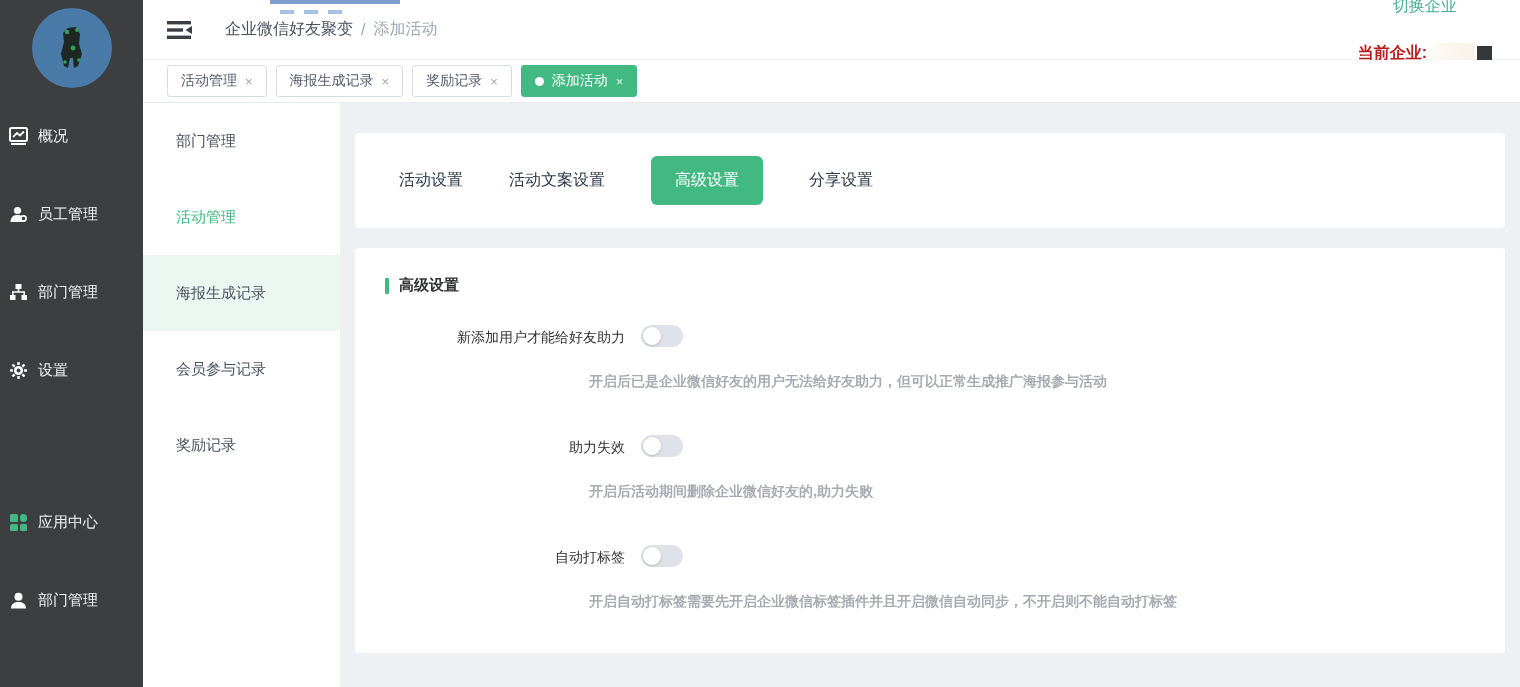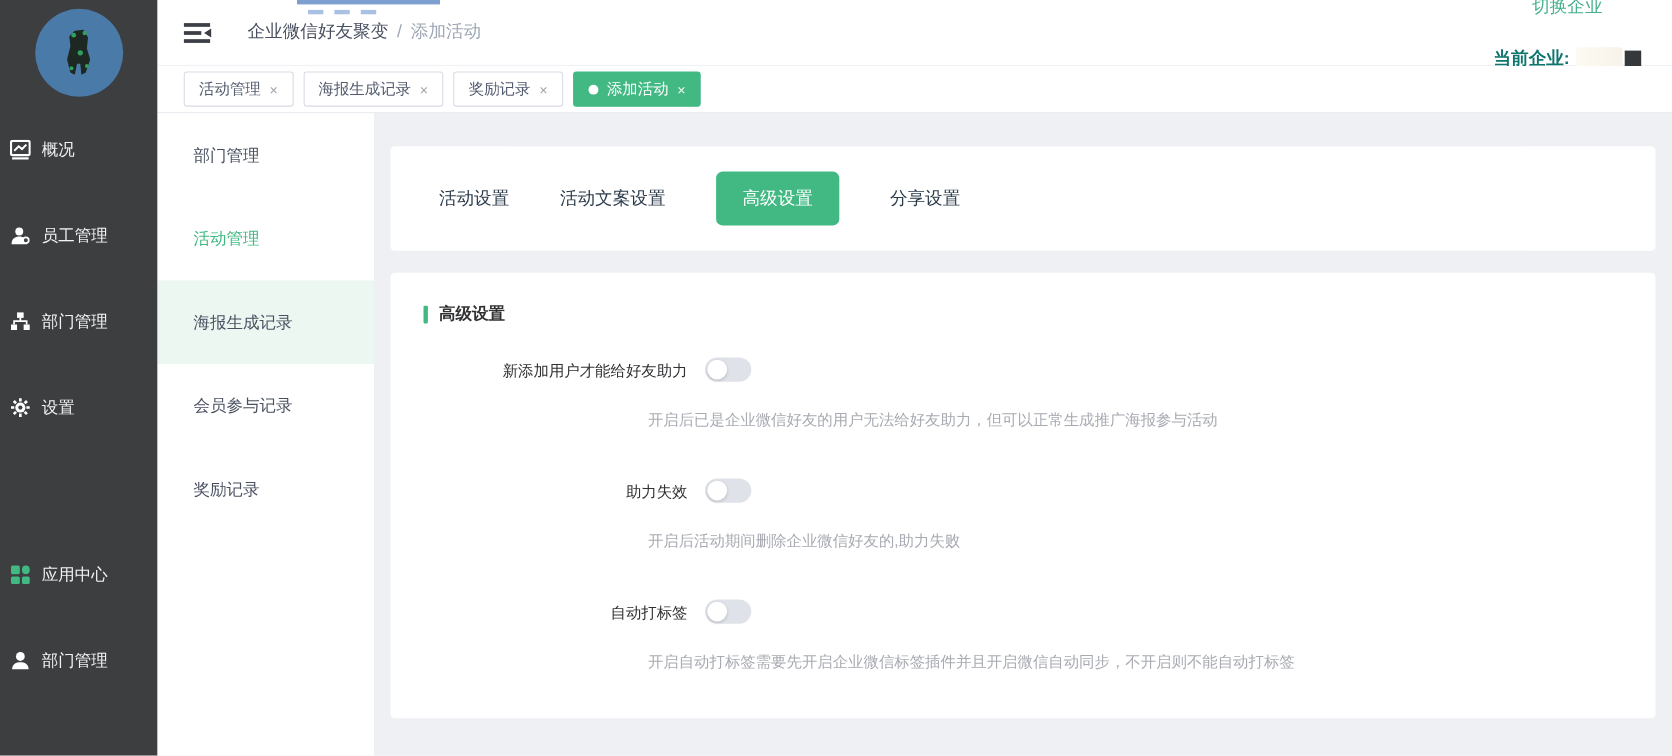--- a/index.html
+++ b/index.html
@@ -22,21 +22,21 @@
 
   
   .right-region { position:absolute; left:143px; top:0; width:1377px; height:687px; display:flex; flex-direction:column; }
 
   .header { height:60px; background:#fff; display:flex; align-items:center; padding:0 28px 0 24px; border-bottom:1px solid #f0f1f3; flex:none; }
   .collapse-btn { width:26px; height:22px; cursor:pointer; display:flex; align-items:center; }
   .breadcrumb { margin-left:32px; font-size:16px; color:#495060; display:flex; gap:8px; align-items:center; }
   .breadcrumb .crumb-current, .breadcrumb .sep { color:#9ea7b4; }
   .header-right { margin-left:auto; display:flex; align-items:center; gap:26px;flex-direction:column; }
   .switch-company { color:#47b08e; font-size:16px; cursor:pointer; }
-  .current-company { color:#0f766e; font-size:16px; font-weight:bold; display:flex; align-items:center; }
+  .current-company { color:#b91c1c; font-size:16px; font-weight:bold; display:flex; align-items:center; }
   .company-blur { width:42px; height:20px; margin-left:6px; background:linear-gradient(90deg,#fdfaf3,#f7f3ea); border-radius:2px; }
   .company-logo { width:15px; height:15px; background:#35383b; margin-left:2px; }
 
   .tabbar { height:43px; background:#fff; border-bottom:1px solid #e6e9ed; display:flex; align-items:center; padding-left:24px; gap:9px; flex:none; }
   .tag { height:32px; display:flex; align-items:center; gap:8px; padding:0 13px; border:1px solid #d8dce5; border-radius:3px; background:#fff; font-size:14px; color:#515a6e; cursor:pointer; }
   .tag .x { font-size:13px; color:#a0a4ab; cursor:pointer; }
   .tag.active { background:#42b983; border-color:#42b983; color:#fff; }
   .tag.active .x { color:#eafaf2; }
   .dot { width:9px; height:9px; border-radius:50%; background:#fff; flex:none; }
 
@@ -59,21 +59,21 @@
   .section-title { display:flex; align-items:center; gap:10px; }
   .section-bar { width:4px; height:16px; background:#42b983; border-radius:1px; }
   .section-text { font-size:15px; font-weight:bold; color:#303133; }
 
   .form-row { display:flex; margin-top:30px; }
   .form-row + .form-row { margin-top:44px; }
   .f-label { width:240px; flex:none; text-align:right; font-size:14px; font-weight:normal; color:#303133; line-height:24px; }
   .f-control { margin-left:16px; }
   .switch { width:42px; height:22px; border-radius:11px; background:#dfe2e8; position:relative; cursor:pointer; }
   .switch .knob { position:absolute; left:2px; top:2px; width:18px; height:18px; border-radius:50%; background:#fff; box-shadow:0 1px 3px rgba(0,0,0,.18); }
-  .f-help { margin-left:-52px; margin-top:26px; font-size:14px; color:#a8abb2; white-space:nowrap; }
+  .f-help { margin-left:-52px; margin-top:26px; font-size:14px; color:#a8abb2; white-space:nowrap;font-weight:bold; }
 
   svg { display:block; }
 </style>
 </head>
 <body>
 
 <div class="app">
 
   <div class="top-sliver"><i></i><i></i><i></i></div>
 

